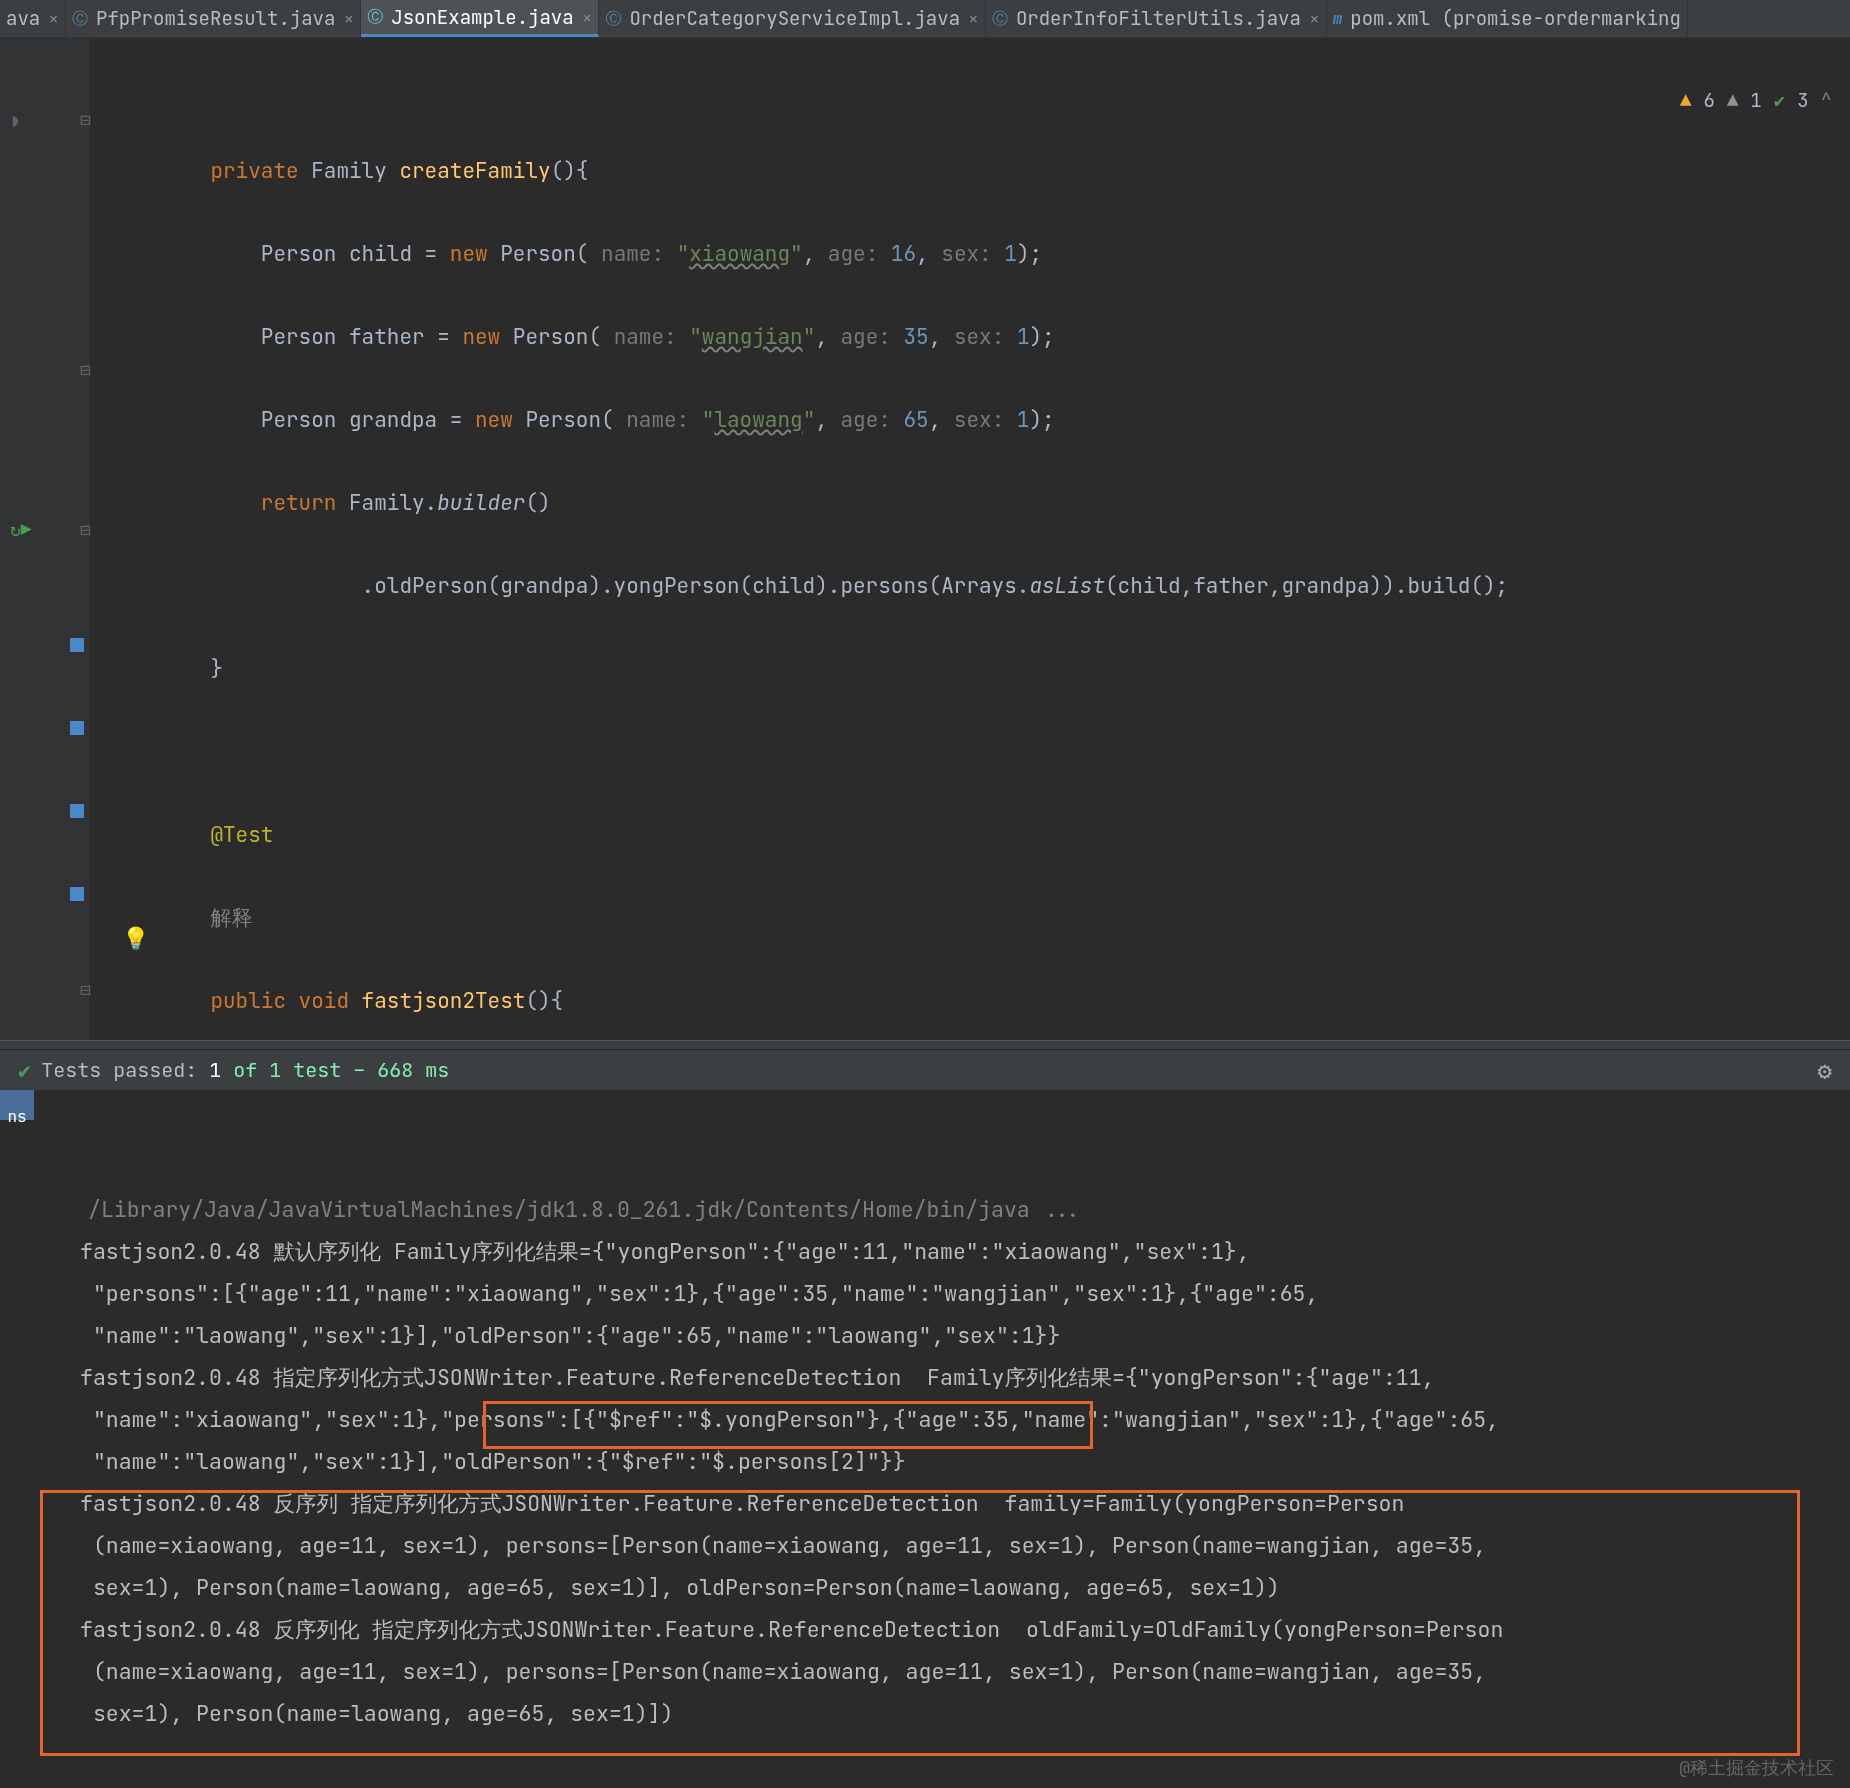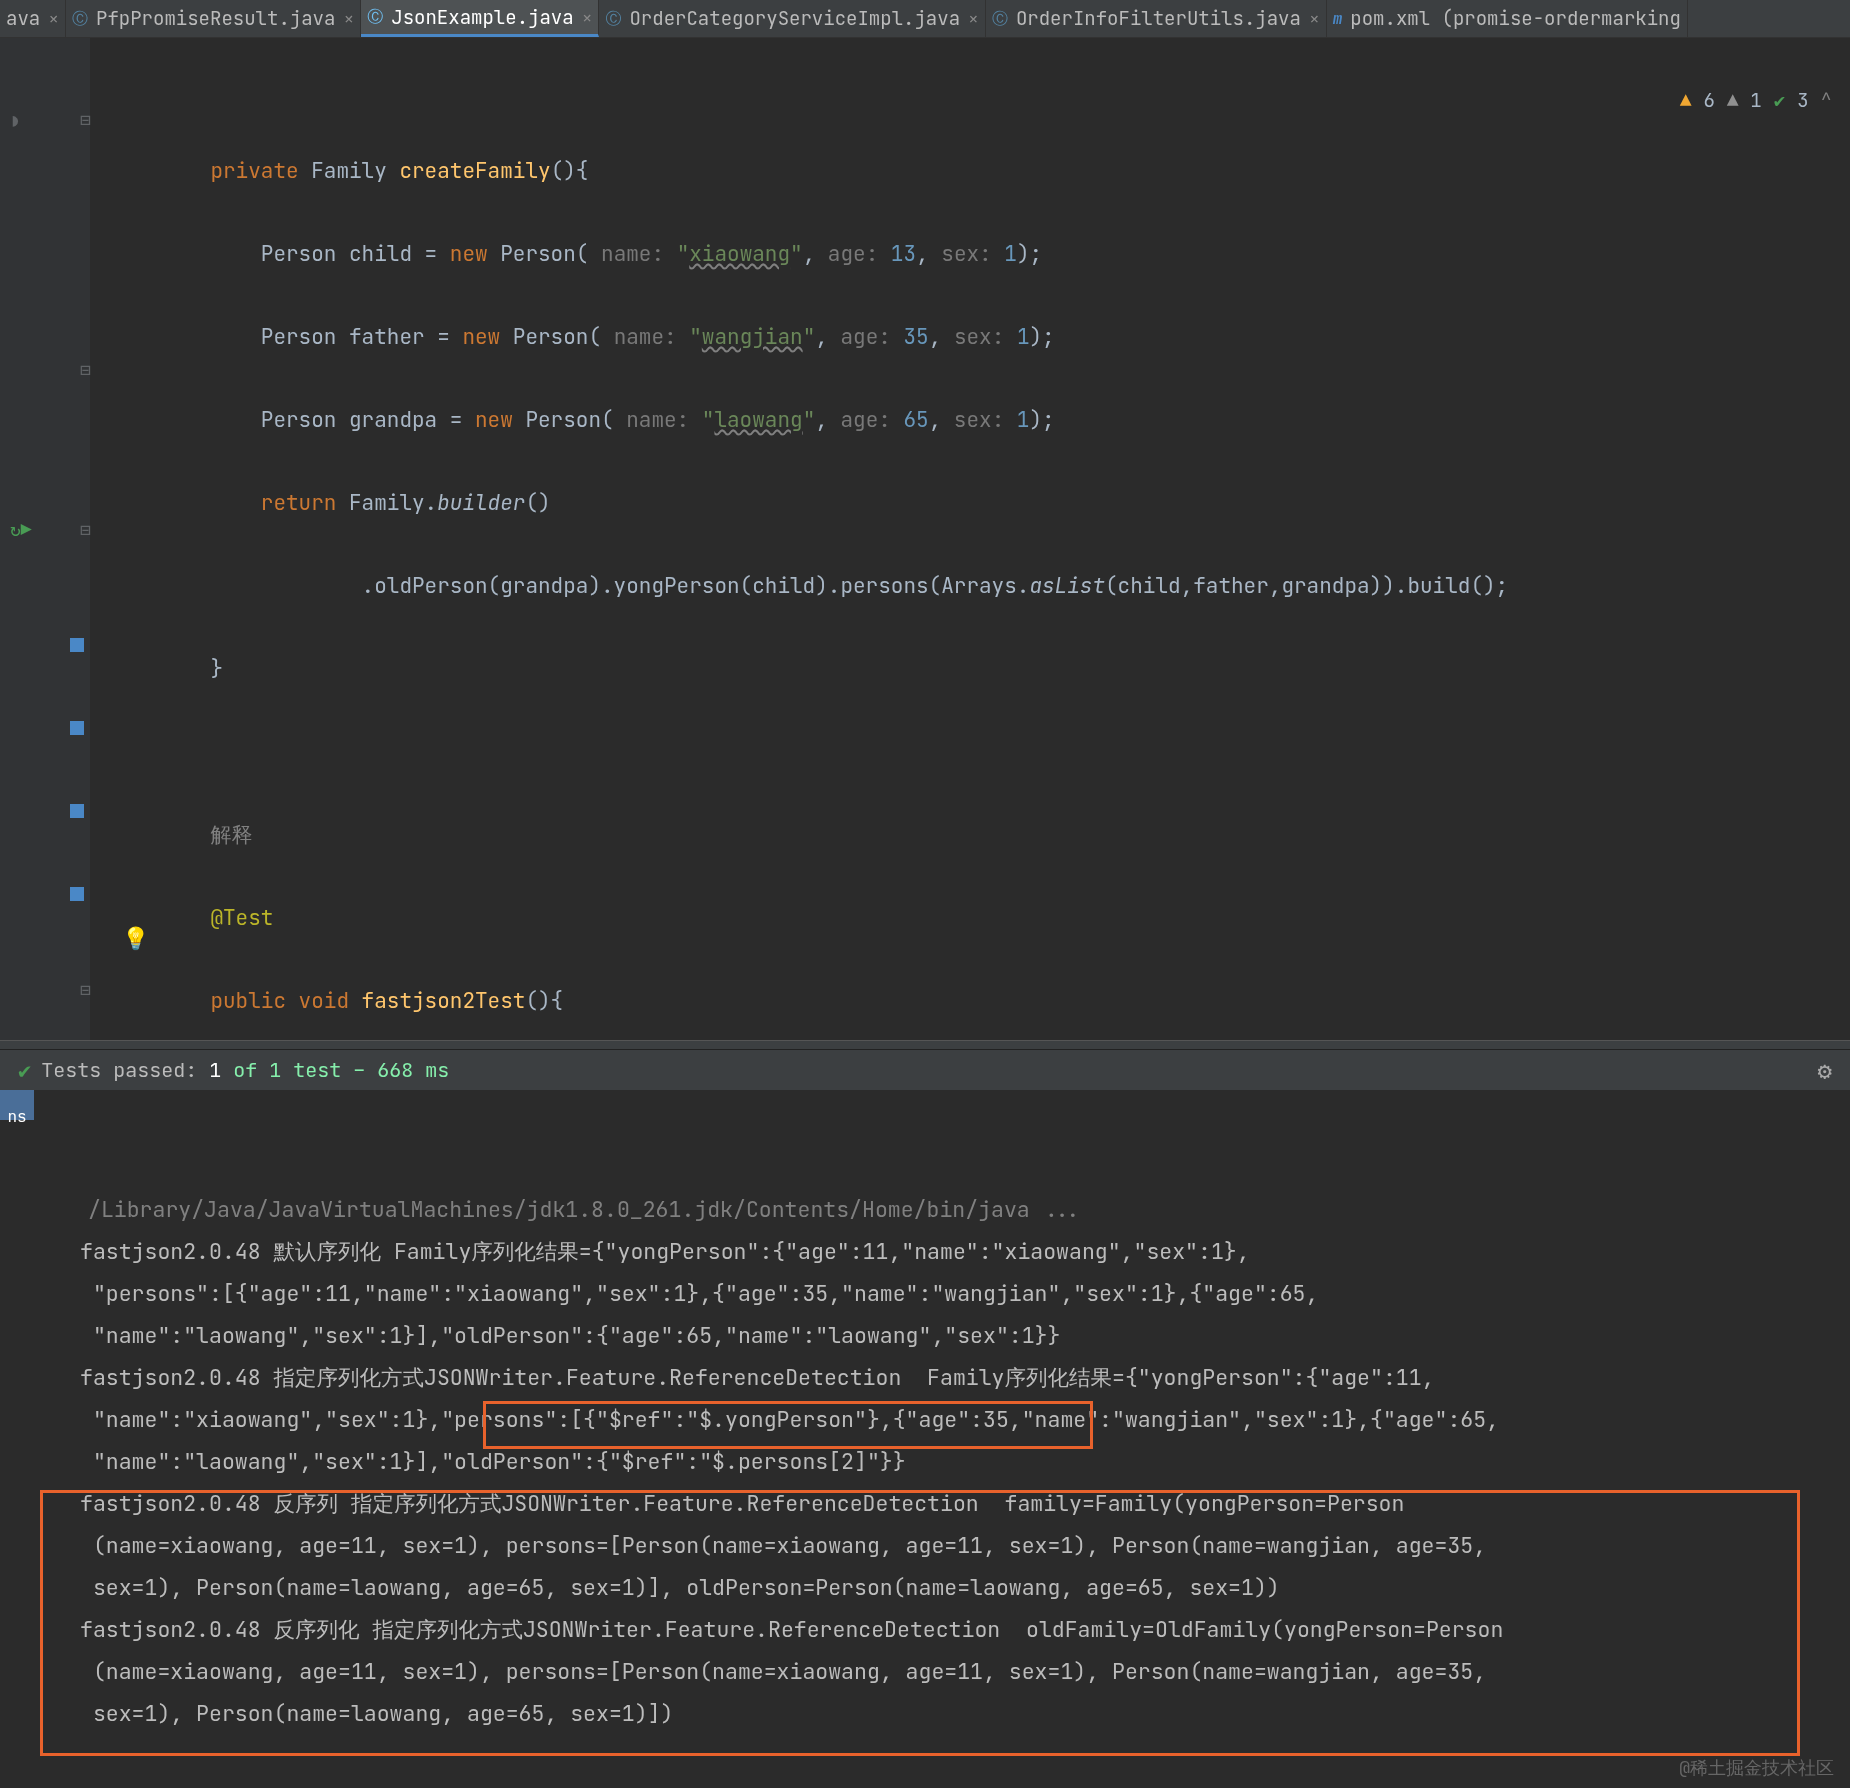--- a/index.html
+++ b/index.html
@@ -186,29 +186,29 @@
     <span class="insp-err">▲</span>
       <span>6</span>
     <span class="insp-warn">▲</span>
       <span>1</span>
     <span class="insp-ok">✔</span>
       <span>3</span>
     <span class="insp-chev">^</span>
   </div>
   <div class="code-area">
 <div><span class="kw">    private</span><span> Family </span><span class="mname">createFamily</span><span>(){</span></div>
-<div><span>        Person child = </span><span class="kw">new</span><span> Person( </span><span class="hint">name:</span><span class="str"> "</span><span class="str und">xiaowang</span><span class="str">"</span><span>, </span><span class="hint">age:</span><span class="num"> 13</span><span>, </span><span class="hint">sex:</span><span class="num"> 1</span><span>);</span></div>
+<div><span>        Person child = </span><span class="kw">new</span><span> Person( </span><span class="hint">name:</span><span class="str"> "</span><span class="str und">xiaowang</span><span class="str">"</span><span>, </span><span class="hint">age:</span><span class="num"> 16</span><span>, </span><span class="hint">sex:</span><span class="num"> 1</span><span>);</span></div>
 <div><span>        Person father = </span><span class="kw">new</span><span> Person( </span><span class="hint">name:</span><span class="str"> "</span><span class="str und">wangjian</span><span class="str">"</span><span>, </span><span class="hint">age:</span><span class="num"> 35</span><span>, </span><span class="hint">sex:</span><span class="num"> 1</span><span>);</span></div>
 <div><span>        Person grandpa = </span><span class="kw">new</span><span> Person( </span><span class="hint">name:</span><span class="str"> "</span><span class="str und">laowang</span><span class="str">"</span><span>, </span><span class="hint">age:</span><span class="num"> 65</span><span>, </span><span class="hint">sex:</span><span class="num"> 1</span><span>);</span></div>
 <div><span class="kw">        return</span><span> Family.</span><span class="static">builder</span><span>()</span></div>
 <div><span>                .oldPerson(grandpa).yongPerson(child).persons(Arrays.</span><span class="static">asList</span><span>(child,father,grandpa)).build();</span></div>
 <div><span>    }</span></div>
 <div></div>
+<div><span class="anno">    @Test</span></div>
 <div><span class="comment">    解释</span></div>
-<div><span class="anno">    @Test</span></div>
 <div><span class="kw">    public void</span><span class="mname"> fastjson2Test</span><span>(){</span></div>
 
 
 
 
 
 
 
 
 

